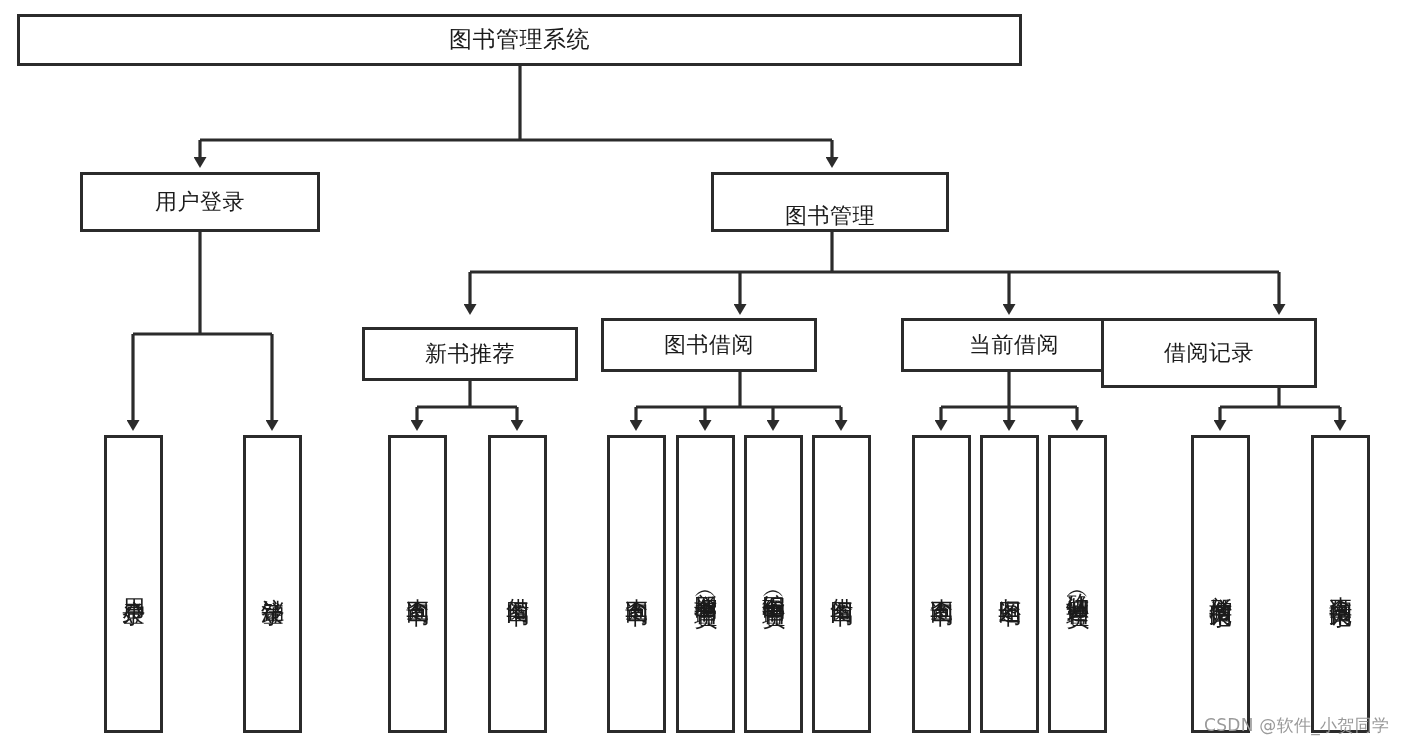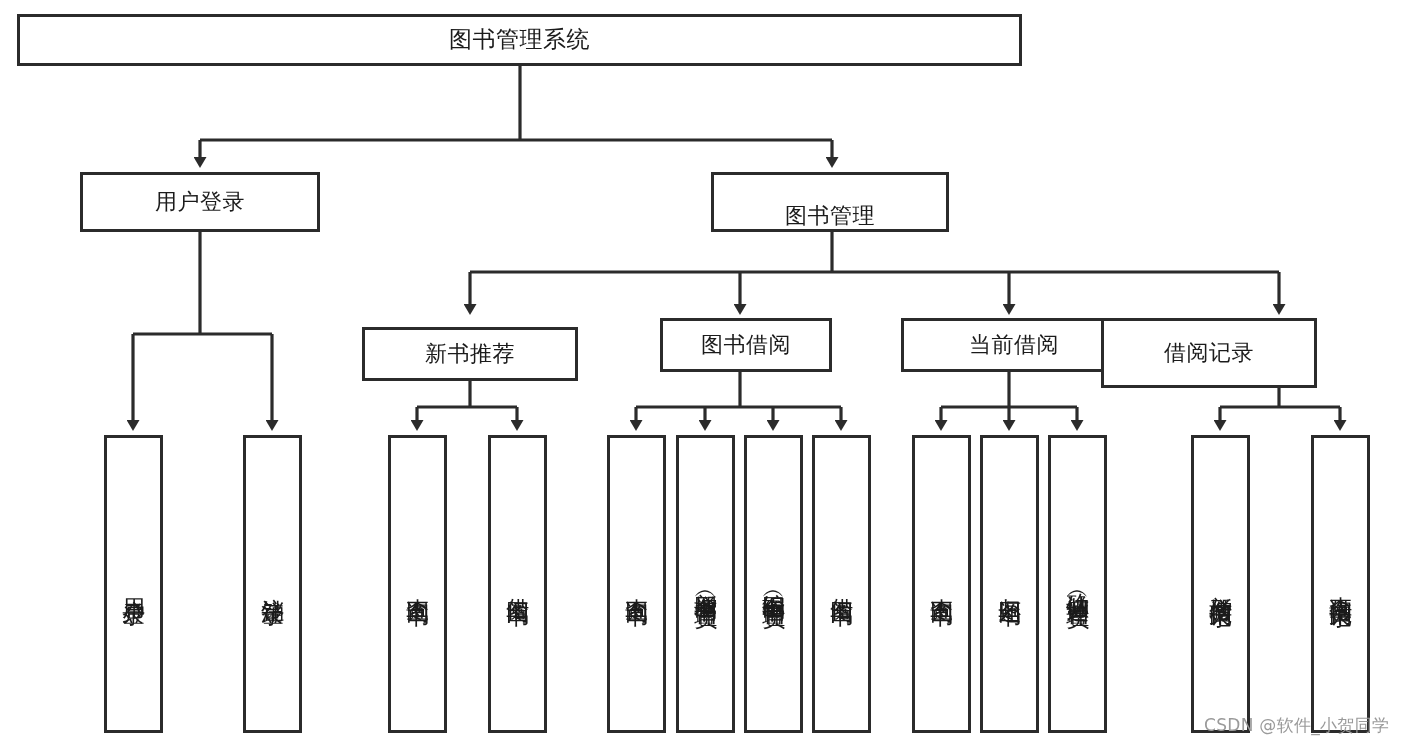--- a/index.html
+++ b/index.html
@@ -135,21 +135,21 @@
   <div class="node h" style="left:80px; top:172px; width:240px; height:60px;">
     <span class="lbl">用户登录</span>
   </div>
   <div class="node h" style="left:711px; top:172px; width:238px; height:60px;align-items:flex-end;">
     <span class="lbl">图书管理</span>
   </div>
 
   <div class="node h" style="left:362px; top:327px; width:216px; height:54px;">
     <span class="lbl">新书推荐</span>
   </div>
-  <div class="node h" style="left:660px; top:318px; width:172px; height:54px;">
+  <div class="node h" style="left:601px; top:318px; width:216px; height:54px;">
     <span class="lbl">图书借阅</span>
   </div>
   <div class="node h" style="left:901px; top:318px; width:226px; height:54px;">
     <span class="lbl">当前借阅</span>
   </div>
   <div class="node h" style="left:1101px; top:318px; width:216px; height:70px;">
     <span class="lbl">借阅记录</span>
   </div>
 
   <div class="node v" style="left:104px; top:435px; width:59px; height:298px;">

